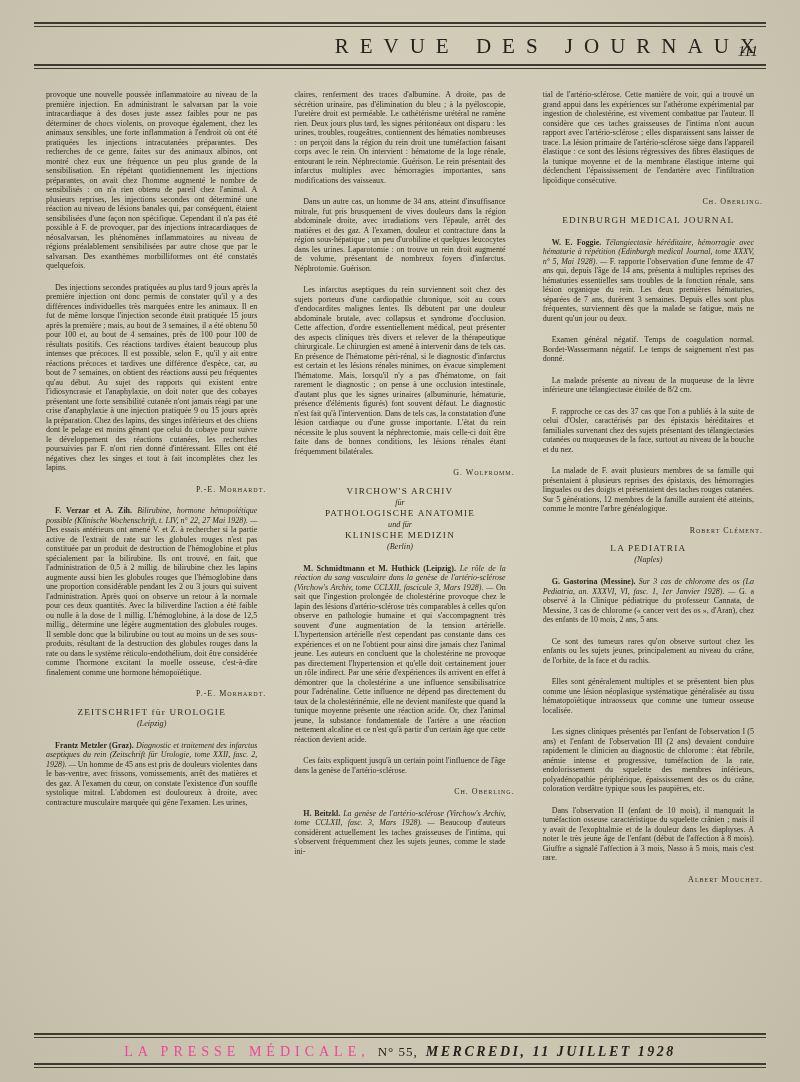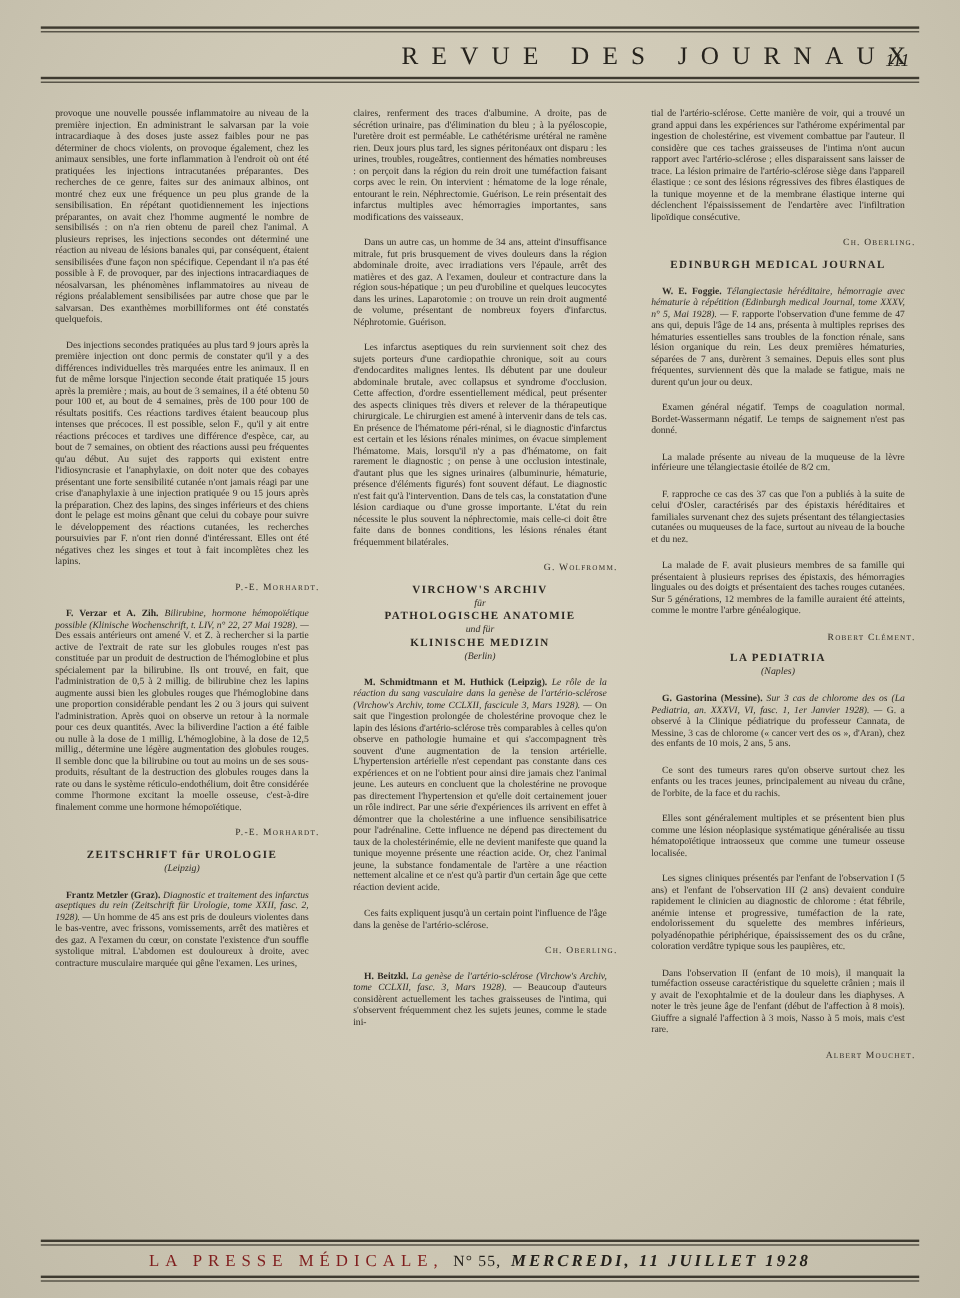--- a/index.html
+++ b/index.html
@@ -20,27 +20,27 @@
   
   .cols { display:flex; gap:13px; padding-top:9px; height:916px; overflow:hidden; }
   .col { flex:1 1 0; min-width:0; overflow:hidden; text-align:justify; font-size:8px; line-height:9.5px; color:#2e2a23; }
   .para { text-indent:9px; margin:12px; }
   .para.cont { text-indent:0; }
   .para strong { font-weight:bold;font-family:Liberation Serif, serif; }
   .para em.t { font-style:italic; }
   .para em.src { font-style:italic; }
   .sig { text-align:right; font-variant:small-caps; letter-spacing:1px; margin:1px 3px 4px 0; font-size:8px; }
   .journal-head { text-align:center; margin:8px 0 6px 0; line-height:11px; }
-  .jl-main { font-weight:bold; font-size:9.2px; letter-spacing:1.2px; }
+  .jl-main { font-weight:normal; font-size:9.2px; letter-spacing:1.2px; }
   .jl-sub  { font-style:italic; font-size:8.2px; font-weight:normal; }
 
   
   .footer { position:absolute; left:34px; right:34px; bottom:14px; }
   .footer-line { text-align:center; padding:4px 0 3px 0; white-space:nowrap; }
-  .f-brand { font-size:14px; letter-spacing:5px; color:#7f1d1d;text-align:right; }
+  .f-brand { font-size:14px; letter-spacing:5px; color:#ec4899;text-align:right; }
   .f-num { font-size:13px; letter-spacing:1px; padding:0 4px; color:#26231d; }
   .f-date { font-size:14px; font-weight:bold; font-style:italic; letter-spacing:2.5px; color:#26231d; }
 </style>
 </head>
 <body>
 
 <div class="page">
 
   <div class="rule-double"></div>
 
@@ -92,21 +92,21 @@
         <p class="para">Examen général négatif. Temps de coagulation normal. Bordet-Wassermann négatif. Le temps de saignement n'est pas donné.</p>
         <p class="para">La malade présente au niveau de la muqueuse de la lèvre inférieure une télangiectasie étoilée de 8/2 cm.</p>
         <p class="para">F. rapproche ce cas des 37 cas que l'on a publiés à la suite de celui d'Osler, caractérisés par des épistaxis héréditaires et familiales survenant chez des sujets présentant des télangiectasies cutanées ou muqueuses de la face, surtout au niveau de la bouche et du nez.</p>
         <p class="para">La malade de F. avait plusieurs membres de sa famille qui présentaient à plusieurs reprises des épistaxis, des hémorragies linguales ou des doigts et présentaient des taches rouges cutanées. Sur 5 générations, 12 membres de la famille auraient été atteints, comme le montre l'arbre généalogique.</p>
         <div class="sig">Robert Clément.</div>
         <div class="journal-head">
           <div class="jl-main">LA PEDIATRIA</div>
           <div class="jl-sub">(Naples)</div>
         </div>
         <p class="para"><strong>G. Gastorina (Messine). </strong><em class="t">Sur 3 cas de chlorome des os </em><em class="src">(La Pediatria, an. XXXVI, VI, fasc. 1, 1er Janvier 1928). — </em>G. a observé à la Clinique pédiatrique du professeur Cannata, de Messine, 3 cas de chlorome (« cancer vert des os », d'Aran), chez des enfants de 10 mois, 2 ans, 5 ans.</p>
-        <p class="para">Ce sont des tumeurs rares qu'on observe surtout chez les enfants ou les traces jeunes, principalement au niveau du crâne, de l'orbite, de la face et du rachis.</p>
+        <p class="para">Ce sont des tumeurs rares qu'on observe surtout chez les enfants ou les sujets jeunes, principalement au niveau du crâne, de l'orbite, de la face et du rachis.</p>
         <p class="para">Elles sont généralement multiples et se présentent bien plus comme une lésion néoplasique systématique généralisée au tissu hématopoïétique intraosseux que comme une tumeur osseuse localisée.</p>
         <p class="para">Les signes cliniques présentés par l'enfant de l'observation I (5 ans) et l'enfant de l'observation III (2 ans) devaient conduire rapidement le clinicien au diagnostic de chlorome : état fébrile, anémie intense et progressive, tuméfaction de la rate, endolorissement du squelette des membres inférieurs, polyadénopathie périphérique, épaississement des os du crâne, coloration verdâtre typique sous les paupières, etc.</p>
         <p class="para">Dans l'observation II (enfant de 10 mois), il manquait la tuméfaction osseuse caractéristique du squelette crânien ; mais il y avait de l'exophtalmie et de la douleur dans les diaphyses. A noter le très jeune âge de l'enfant (début de l'affection à 8 mois). Giuffre a signalé l'affection à 3 mois, Nasso à 5 mois, mais c'est rare.</p>
         <div class="sig">Albert Mouchet.</div>
       </div>
   </div>
 
   <div class="footer">
     <div class="rule-double"></div>
     <div class="footer-line">

